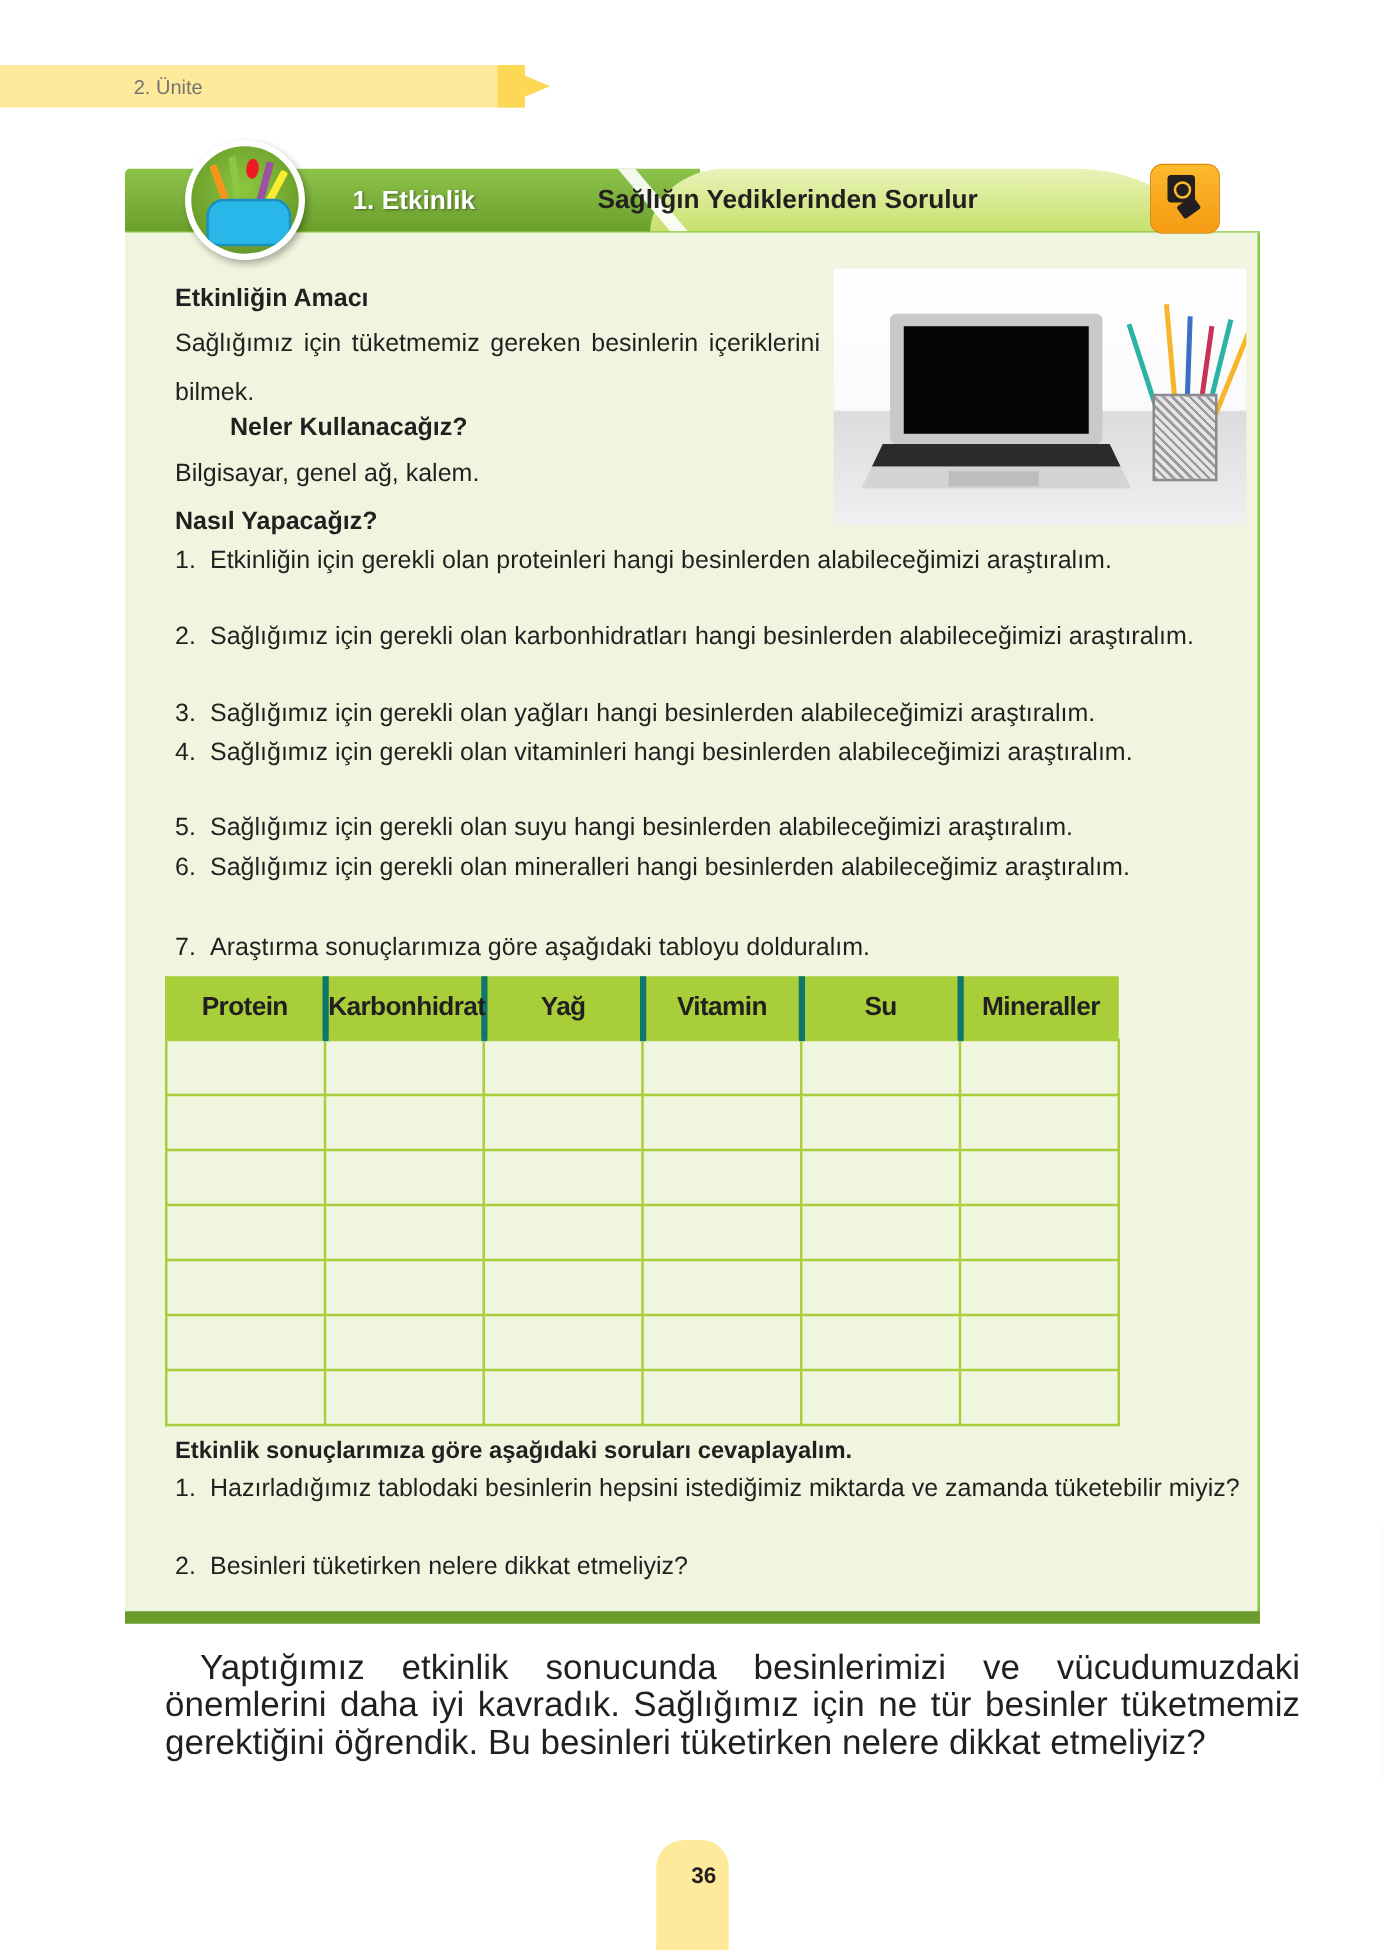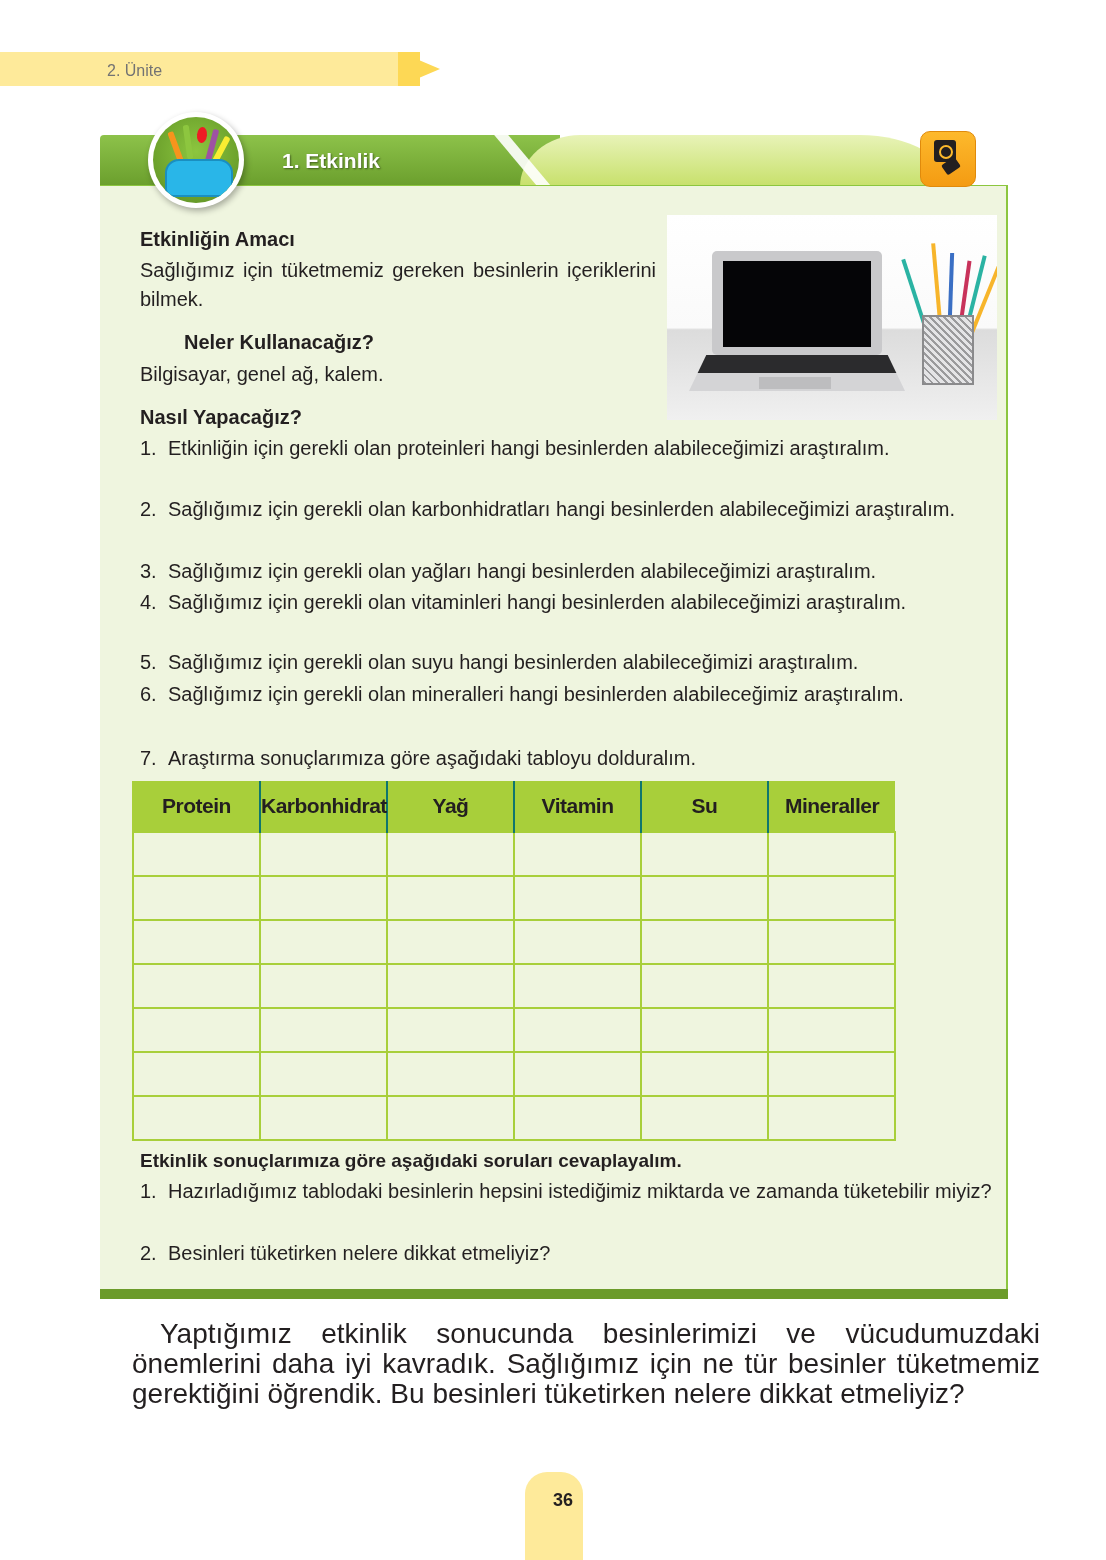--- a/index.html
+++ b/index.html
@@ -42,41 +42,41 @@
   .plug-icon .plug { position:absolute; left:22px; top:28px; width:16px; height:12px; background:#231f20;
                      transform:rotate(-35deg); border-radius:2px; }
 
   
   .panel { position:absolute; left:100px; top:186px; width:908px; height:1104px; background:#eff5df;
            border-right:2px solid #8cc63f; box-sizing:border-box; }
   .panel-top-line { position:absolute; left:100px; top:185px; width:908px; height:3px; background:#8cc63f; }
   .panel-bottom { position:absolute; left:100px; top:1289px; width:908px; height:10px; background:#6b9b2a; }
 
   .h-bold { position:absolute; font-size:20px; font-weight:bold; }
-  .p-text { position:absolute; font-size:20px; line-height:29px; }
+  .p-text { position:absolute; font-size:20px; line-height:39px; }
   .justify { text-align:justify; text-align-last:left; }
 
   
   .photo { position:absolute; left:667px; top:215px; width:330px; height:205px; background:linear-gradient(#ffffff 0%, #fafafa 55%, #dcdcdc 56%, #f0f0f0 100%); overflow:hidden; }
   .laptop-lid { position:absolute; left:45px; top:36px; width:170px; height:104px; background:#c9c9cb; border-radius:5px; }
   .laptop-screen { position:absolute; left:11px; top:10px; width:148px; height:86px; background:#050507; }
   .laptop-base { position:absolute; left:22px; top:140px; width:216px; height:36px; background:linear-gradient(#2b2b2d 0%, #2b2b2d 50%, #d4d4d6 51%); clip-path:polygon(8% 0, 92% 0, 100% 100%, 0 100%); }
   .trackpad { position:absolute; left:92px; top:162px; width:72px; height:12px; background:#bdbdbf; }
   .cup { position:absolute; left:255px; top:100px; width:48px; height:66px; background:repeating-linear-gradient(45deg,#9a9a9c 0 2px,#e4e4e6 2px 5px); border:2px solid #8a8a8c; }
   .pencil { position:absolute; width:4px; height:90px; transform-origin:bottom center; }
 
   
   .list-item { position:absolute; left:140px; width:856px; font-size:20px; line-height:29px; }
   .list-item .num { position:absolute; left:0; top:0; }
   .list-item .txt { display:block; margin-left:28px; text-align:justify; text-align-last:left; }
 
   
   .food-table { position:absolute; left:132px; top:781px; width:764px; border-collapse:collapse; table-layout:fixed; }
   .food-table th { background:#a8cf3a; height:50px; font-size:21px; font-weight:bold; color:#231f20;
-                   border-left:2px solid #0f766e; text-align:center; padding:0; letter-spacing:-0.5px;
+                   border-left:5px solid #0f766e; text-align:center; padding:0; letter-spacing:-0.5px;
                    font-family:"Liberation Sans Narrow","Liberation Sans", sans-serif; }
   .food-table th:first-child { border-left:2px solid #a8cf3a; }
   .food-table td { height:40px; border:2px solid #a8cf3a; background:#eff5df; }
 
   
   .closing { position:absolute; left:100px; top:1319px; width:908px; font-size:28px; line-height:30px;
              text-align:justify; text-align-last:left; text-indent:28px;margin-left:32px; }
 
   .page-num-tab { position:absolute; left:525px; top:1472px; width:58px; height:88px; background:#feea9a;
                   border-radius:22px 22px 0 0; }
@@ -87,20 +87,21 @@
 
 <div class="unit-banner"></div>
 <div class="unit-arrow-fill"></div>
 <div class="unit-arrow"></div>
 <div class="unit-label">2. Ünite</div>
 
 <div class="act-header">
   <div class="act-bar-dark"></div>
   <div class="act-bar-light"></div>
   <div class="act-title">1. Etkinlik</div>
+  <div class="act-subtitle">Sağlığın Yediklerinden Sorulur</div>
 </div>
 
 <div class="panel-top-line"></div>
 <div class="panel"></div>
 <div class="panel-bottom"></div>
 
 <div class="badge">
   <div class="badge-inner">
     <div class="pen" style="left:20px;top:14px;background:#f7941d;transform:rotate(-20deg);"></div>
     <div class="pen" style="left:32px;top:8px;background:#8dc63f;transform:rotate(-8deg);"></div>

